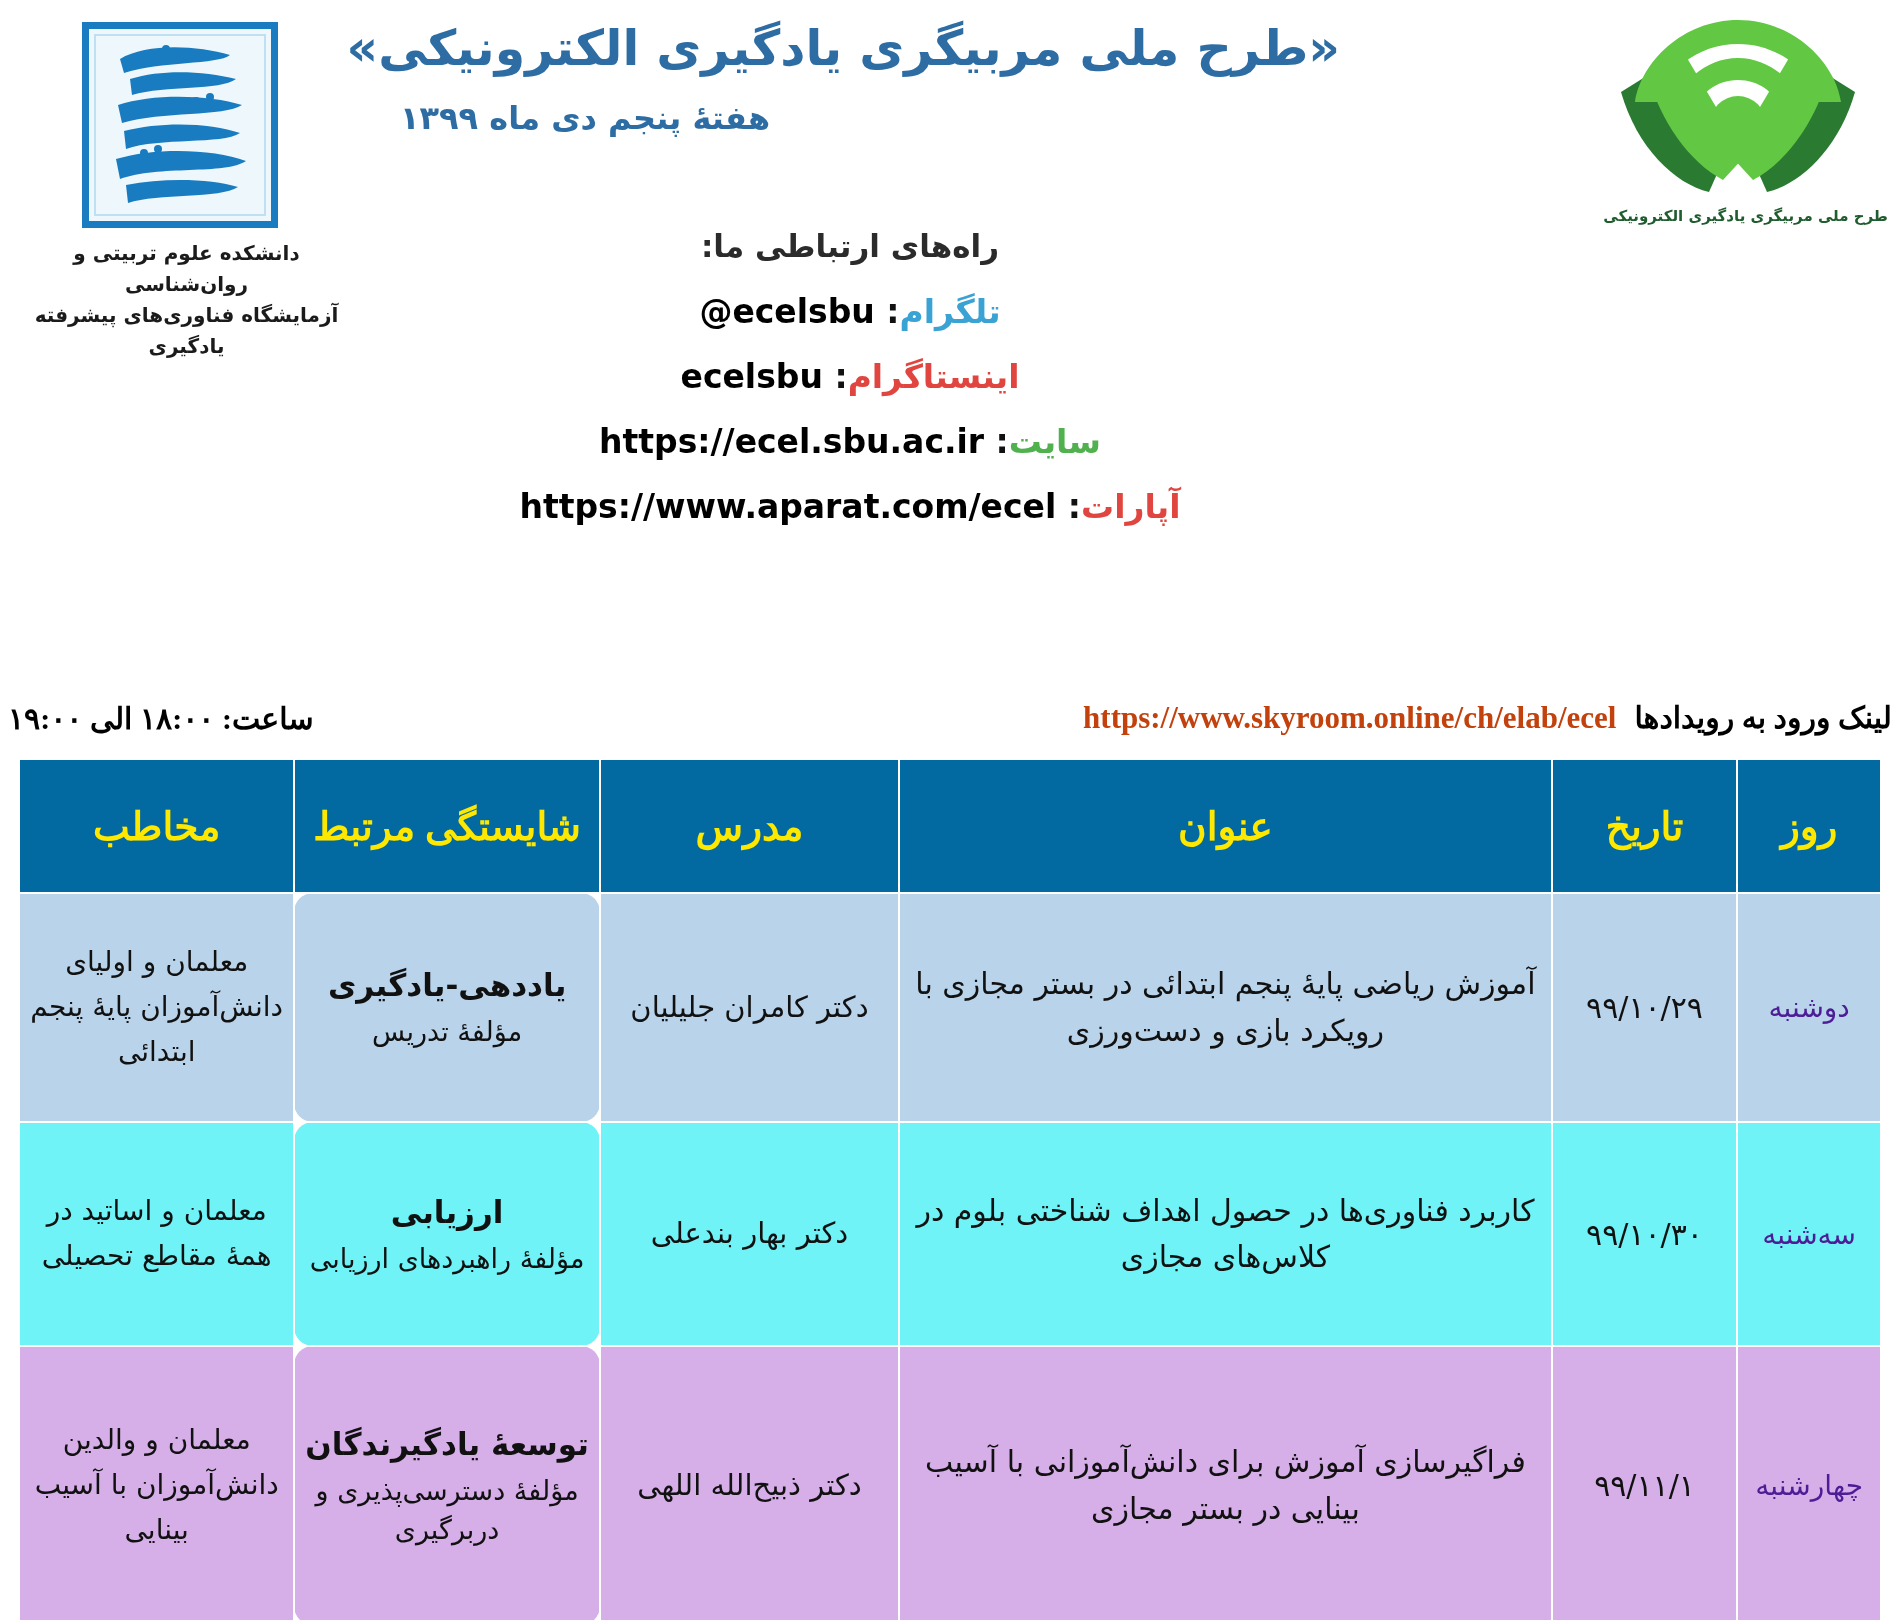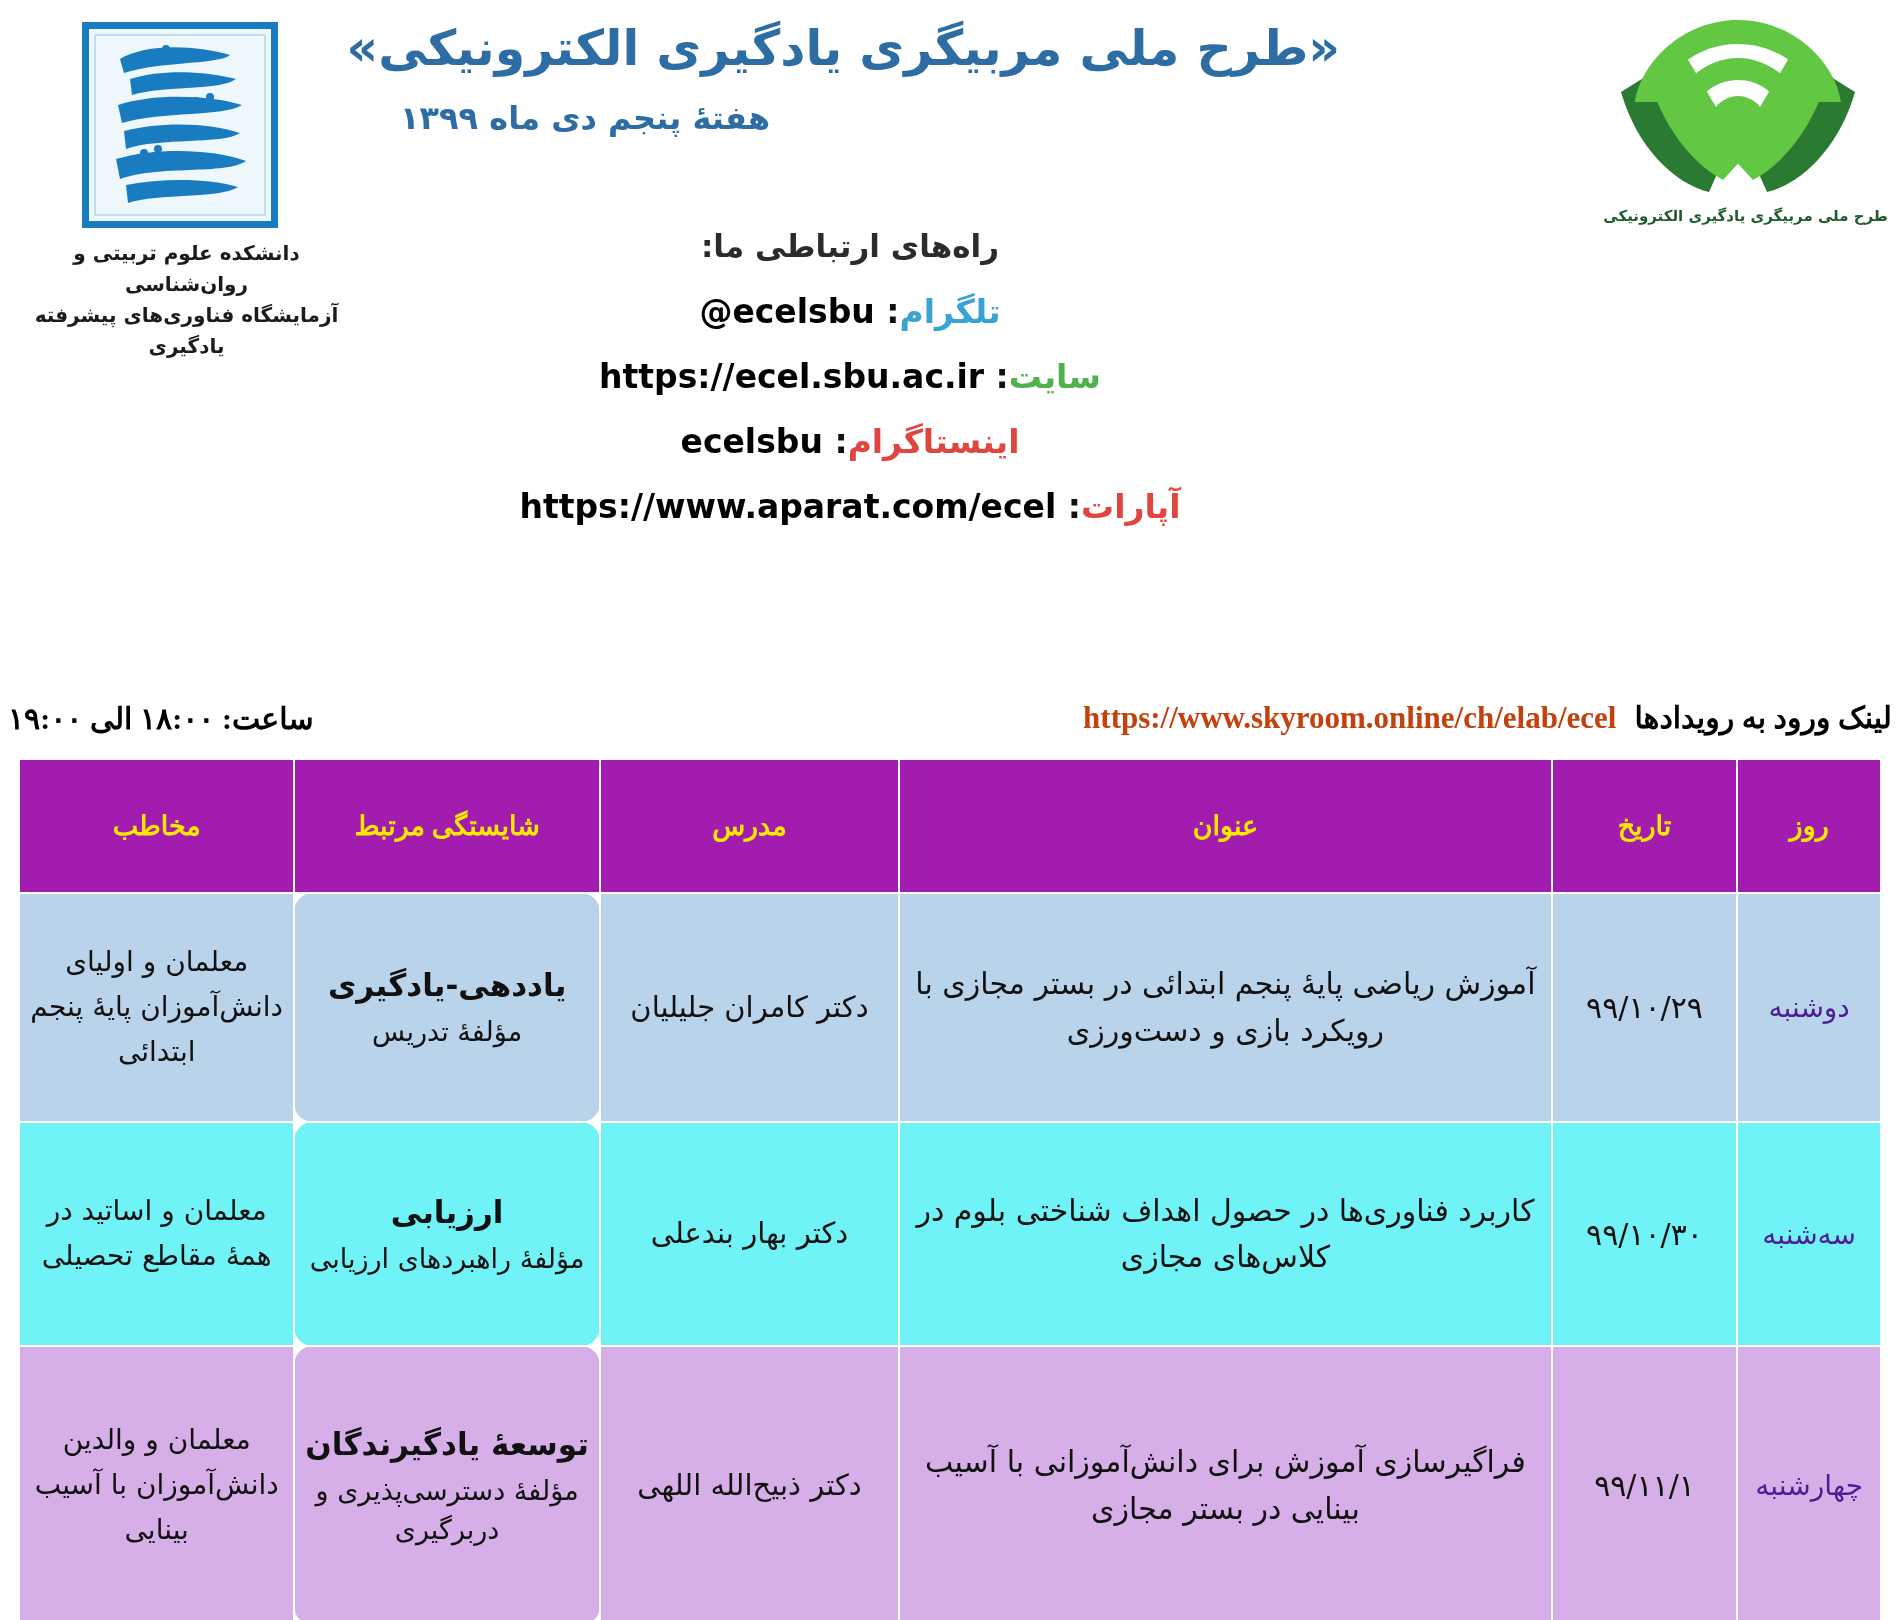--- a/index.html
+++ b/index.html
@@ -184,23 +184,23 @@
     table-layout: fixed;
     direction: rtl;
   }
   table.schedule th, table.schedule td {
     border: 2px solid #ffffff;
     vertical-align: middle;
     text-align: center;
     padding: 6px 8px;
   }
   table.schedule thead th {
-    background: #a21caf;
+    background: #0369a1;
     color: #ffe800;
-    font-size: 27px;
+    font-size: 39px;
     font-weight: bold;
     height: 120px;
     font-family: "Liberation Serif", "DejaVu Serif", serif;
   }
   .col-day    { width: 120px; }
   .col-date   { width: 155px; }
   .col-title  { width: 545px; }
   .col-lect   { width: 250px; }
   .col-comp   { width: 255px; }
   .col-aud    { width: 230px; }
@@ -288,27 +288,27 @@
 
 <div class="contact-block">
   <div class="contact-heading">راه‌های ارتباطی ما:</div>
 
   <div class="contact-row">
     <span class="lbl-telegram">تلگرام</span><span>:</span>
     <span class="val">@ecelsbu</span>
   </div>
 
   <div class="contact-row">
+    <span class="lbl-instagram">اینستاگرام</span><span>:</span>
+    <span class="val">ecelsbu</span>
+  </div>
+
+  <div class="contact-row">
     <span class="lbl-site">سایت</span><span>:</span>
     <span class="val">https://ecel.sbu.ac.ir</span>
-  </div>
-
-  <div class="contact-row">
-    <span class="lbl-instagram">اینستاگرام</span><span>:</span>
-    <span class="val">ecelsbu</span>
   </div>
 
   <div class="contact-row">
     <span class="lbl-aparat">آپارات</span><span>:</span>
     <span class="val">https://www.aparat.com/ecel</span>
   </div>
 </div>
 
 <div class="linkbar-wrap">
   <div class="link-right">

